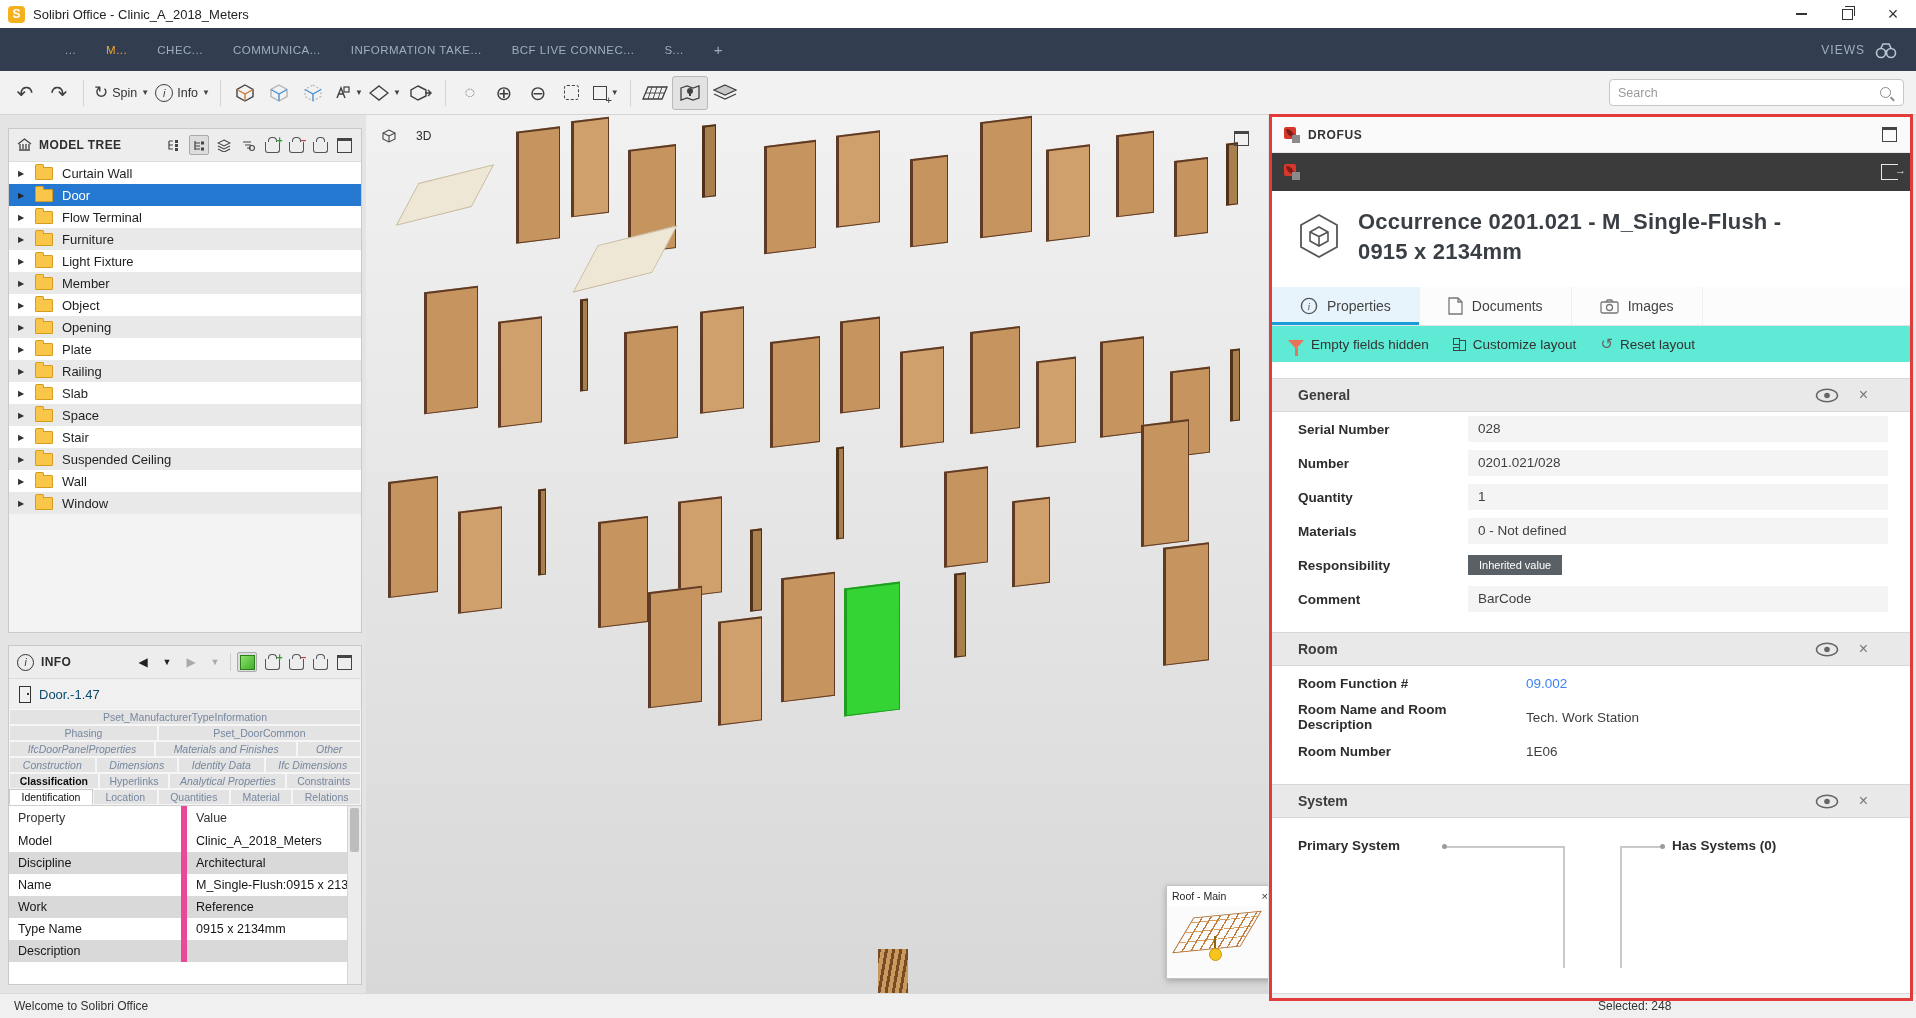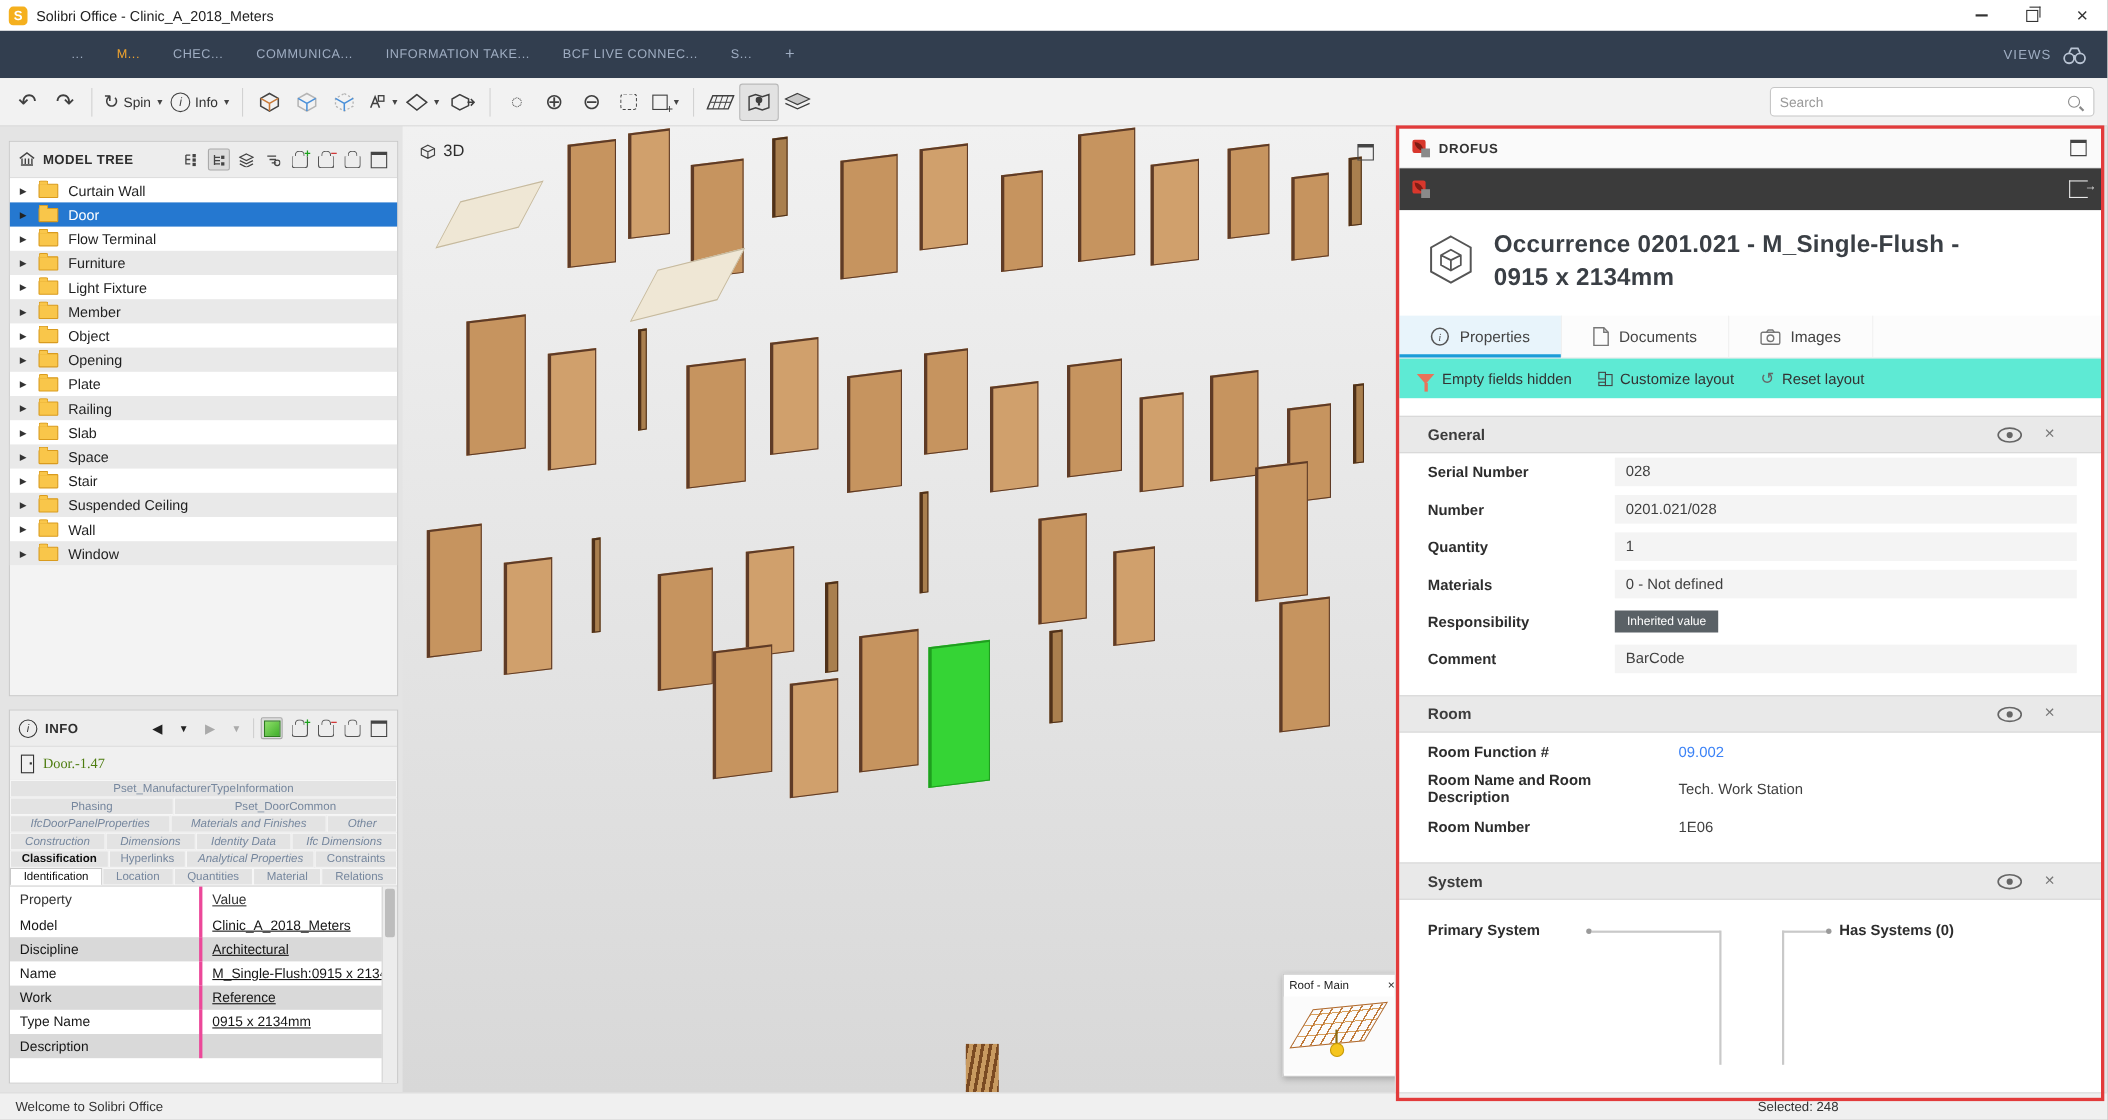--- a/index.html
+++ b/index.html
@@ -53,39 +53,39 @@
   .tree-rows{background:#fff;}
   .tree-row{height:22px;display:flex;align-items:center;font-size:13px;color:#1f1f1f;}
   .tree-row.shade{background:#e9e9e9;}
   .tree-row.selected{background:#2578d0;color:#fff;}
   .caret{width:12px;margin-left:9px;font-size:8px;color:#333;}
   .tree-row.selected .caret{color:#222;}
   .folder{width:16px;height:11px;background:#f9c64a;border:1px solid #d99b1e;border-radius:1px;margin:0 9px 0 5px;position:relative;flex:0 0 16px;}
   .folder:before{content:"";position:absolute;top:-4px;left:-1px;width:7px;height:3px;background:#f9c64a;border:1px solid #d99b1e;border-bottom:none;border-radius:2px 2px 0 0;}
   
   .info-panel{left:8px;top:645px;width:354px;height:340px;background:#f0f0f0;overflow:hidden;}
-  .obj-row{height:30px;display:flex;align-items:center;padding-left:10px;font-size:13px;color:#4d7c0f;background:#f0f0f0;gap:8px;font-family:Liberation Serif, serif;}
+  .obj-row{height:30px;display:flex;align-items:center;padding-left:10px;font-size:13px;color:#0c4a6e;background:#f0f0f0;gap:8px;}
   .door-glyph{width:10px;height:15px;border:1.4px solid #333;position:relative;}
   .door-glyph:after{content:"";position:absolute;right:1px;top:6px;width:2px;height:2px;background:#333;}
   .itab-row{display:flex;height:16px;}
   .itab{flex:1 1 auto;display:flex;align-items:center;justify-content:center;font-size:10.5px;color:#76879e;background:#e3e3e3;border:1px solid #f6f6f6;white-space:nowrap;padding:0 5px;box-sizing:border-box;}
   .itab.italic{font-style:italic;}
   .itab.bold{color:#0d0d0d;font-weight:bold;}
   .itab.selected{background:#fff;color:#0d0d0d;border-color:#c9c9c9;border-bottom-color:#fff;}
   .itable{position:relative;background:#fff;border-top:1px solid #cfcfcf;height:192px;}
   .itr{display:flex;height:22px;align-items:center;font-size:12.5px;color:#161616;}
   .itr.header{height:24px;color:#333;}
   .itr.shade{background:#d9d9d9;}
   .itd1{width:172px;padding-left:9px;box-sizing:border-box;white-space:nowrap;overflow:hidden;}
-  .itd2{flex:1;padding-left:9px;border-left:3px solid #ec4899;height:100%;display:flex;align-items:center;white-space:nowrap;overflow:hidden;text-decoration:underline;}
+  .itd2{flex:1;padding-left:9px;border-left:6px solid #ec4899;height:100%;display:flex;align-items:center;white-space:nowrap;overflow:hidden;}
   .iscroll{position:absolute;right:0;top:0;width:13px;height:100%;background:#ececec;border-left:1px solid #d5d5d5;}
   .iscroll .thumb{position:absolute;left:2px;top:2px;width:9px;height:44px;background:#bdbdbd;border-radius:2px;}
   
   .viewport{position:absolute;left:366px;top:115px;width:902px;height:878px;background:linear-gradient(#f1f1f1,#d8d8d8);overflow:hidden;}
-  .vp-label{position:absolute;left:16px;top:14px;display:flex;align-items:center;gap:7px;font-size:15px;color:#2d2d2d;z-index:5;}
+  .vp-label{position:absolute;left:16px;top:14px;display:flex;align-items:center;gap:20px;font-size:12px;color:#2d2d2d;z-index:5;}
   .vp-float{position:absolute;right:18px;top:14px;z-index:5;}
   .door{position:absolute;box-sizing:border-box;border:1px solid #5f3b26;border-left-width:3px;border-top-width:2px;transform:skewY(-7deg);}
   .door.flat{transform:rotate(-14deg) skewX(-42deg);border-width:1px;}
   .door.roof{transform:none;border:none;background:repeating-linear-gradient(100deg,#7a4a22 0 3px,#c89a60 3px 7px);}
   .popup{position:absolute;left:800px;top:770px;width:106px;height:92px;background:#fff;border:1px solid #c2c2c2;box-shadow:0 2px 6px rgba(0,0,0,.25);z-index:10;}
   .popup-head{height:20px;display:flex;align-items:center;font-size:10.5px;color:#222;padding:0 5px;justify-content:space-between;}
   .popup-x{font-size:11px;color:#333;}
   .popup-body{position:relative;height:70px;background:#fbfbfb;overflow:hidden;}
   .roof-sketch{position:absolute;left:18px;top:8px;width:62px;height:34px;transform:skewX(-35deg) rotate(-6deg);background:repeating-linear-gradient(90deg,transparent 0 7px,#c07a3a 7px 8.5px),repeating-linear-gradient(0deg,transparent 0 9px,#d8a05c 9px 10px);border:1px solid #b06a2e;}
   .pin-ball{position:absolute;left:42px;top:42px;width:11px;height:11px;border-radius:50%;background:#f5c51d;border:1px solid #c79a08;}

